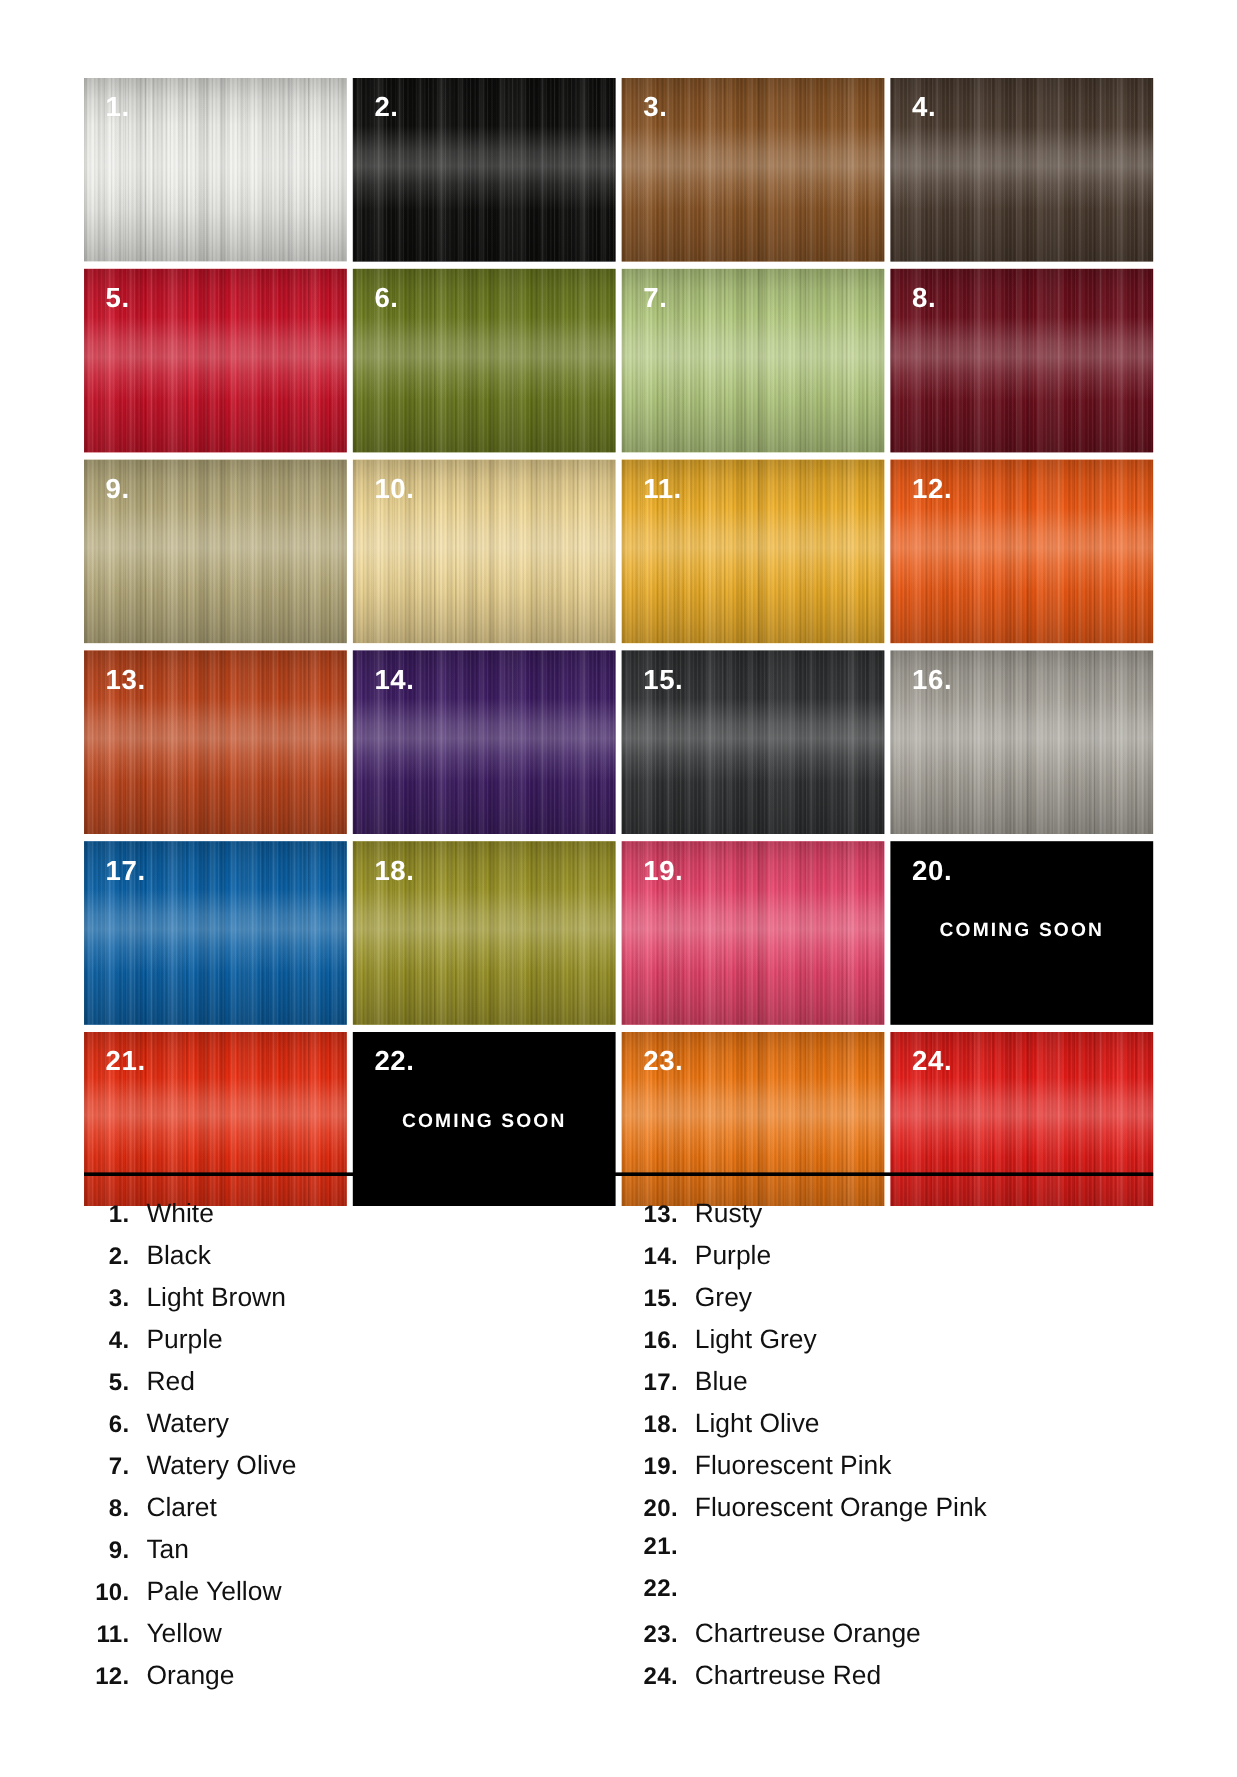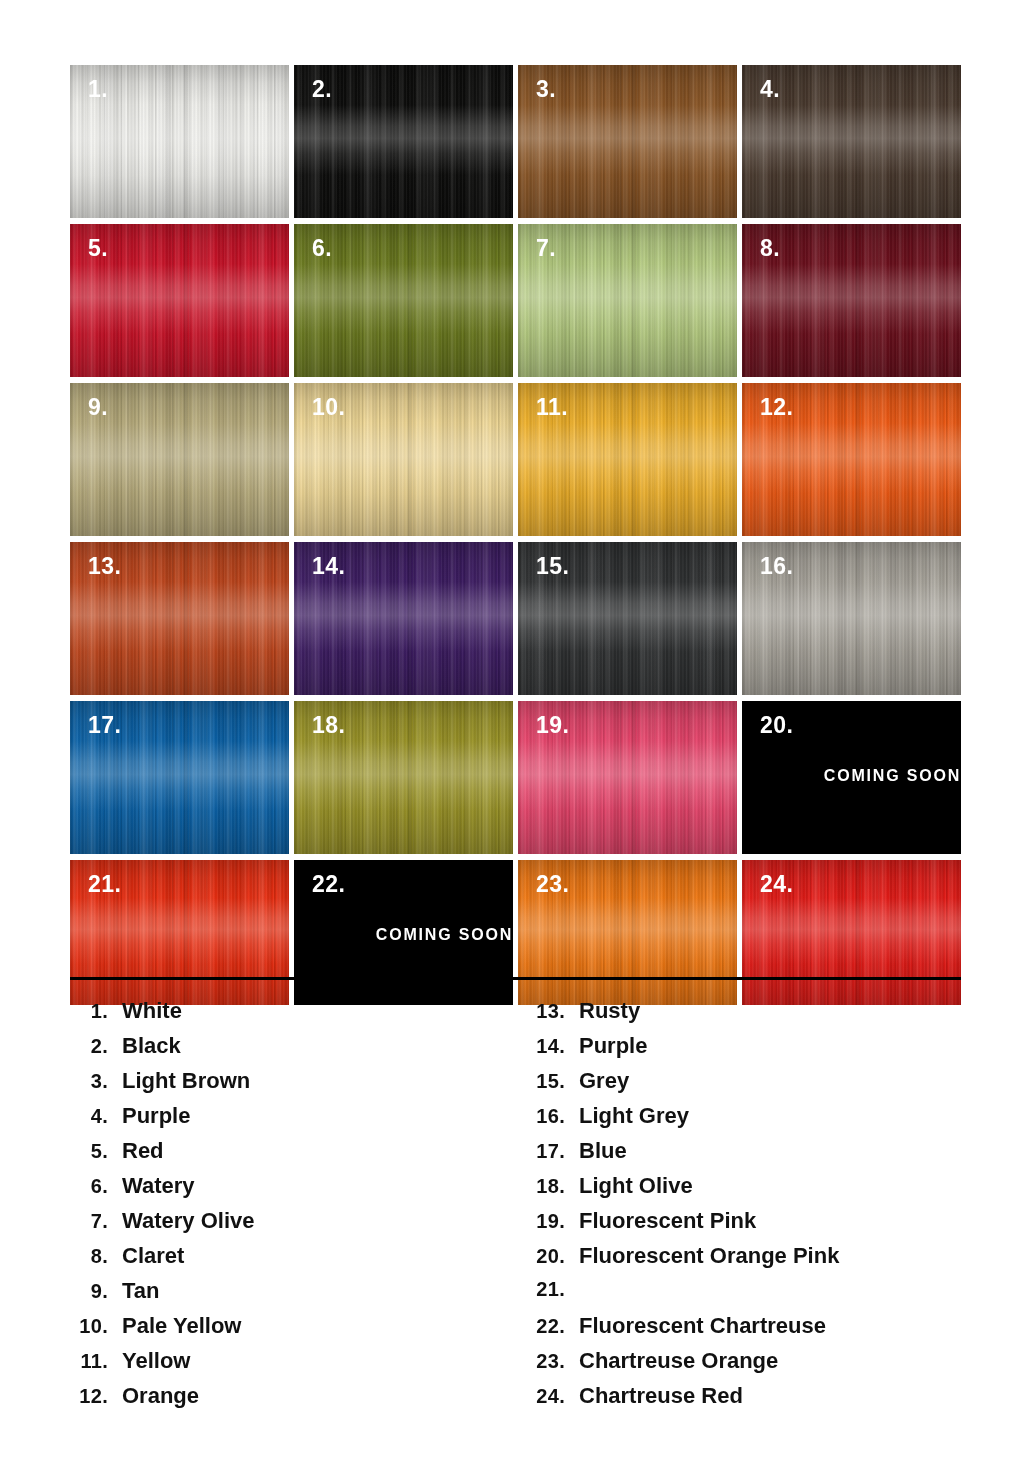--- a/index.html
+++ b/index.html
@@ -104,21 +104,21 @@
   .swatch.white-label .swatch-number {
     color: #ffffff;
     text-shadow: 0 0 1px rgba(210,210,205,0.95);
   }
 
   .coming-soon {
     position: absolute;
     left: 0;
     right: 0;
     top: 66px;
-    text-align: right;
+    text-align: center;
     font-size: 16px;
     font-weight: bold;
     color: #ffffff;
     letter-spacing: 1.8px;
     z-index: 4;
   }
 
   
   #divider {
     position: absolute;
@@ -154,21 +154,21 @@
     font-weight: bold;
     color: #111111;
     text-align: right;
     letter-spacing: 0.3px;
   }
   #legend-col-left .legend-num  { width: 40px; }
   #legend-col-right .legend-num { width: 47px; }
 
   .legend-label {
     font-size: 22px;
-    font-weight: bold;
+    font-weight: normal;
     color: #111111;
     padding-left: 14px;
     white-space: nowrap;
   }
 </style>
 </head>
 <body>
 
 <div id="page">
 
@@ -377,21 +377,20 @@
         </div>
         <div class="legend-item">
           <span class="legend-num">20.</span>
           <span class="legend-label">Fluorescent Orange Pink</span>
         </div>
         <div class="legend-item">
           <span class="legend-num">21.</span>
         </div>
         <div class="legend-item">
           <span class="legend-num">22.</span>
-          <span class="legend-label">Fluorescent Chartreuse</span>
         </div>
         <div class="legend-item">
           <span class="legend-num">23.</span>
           <span class="legend-label">Chartreuse Orange</span>
         </div>
         <div class="legend-item">
           <span class="legend-num">24.</span>
           <span class="legend-label">Chartreuse Red</span>
         </div>
       </div>

